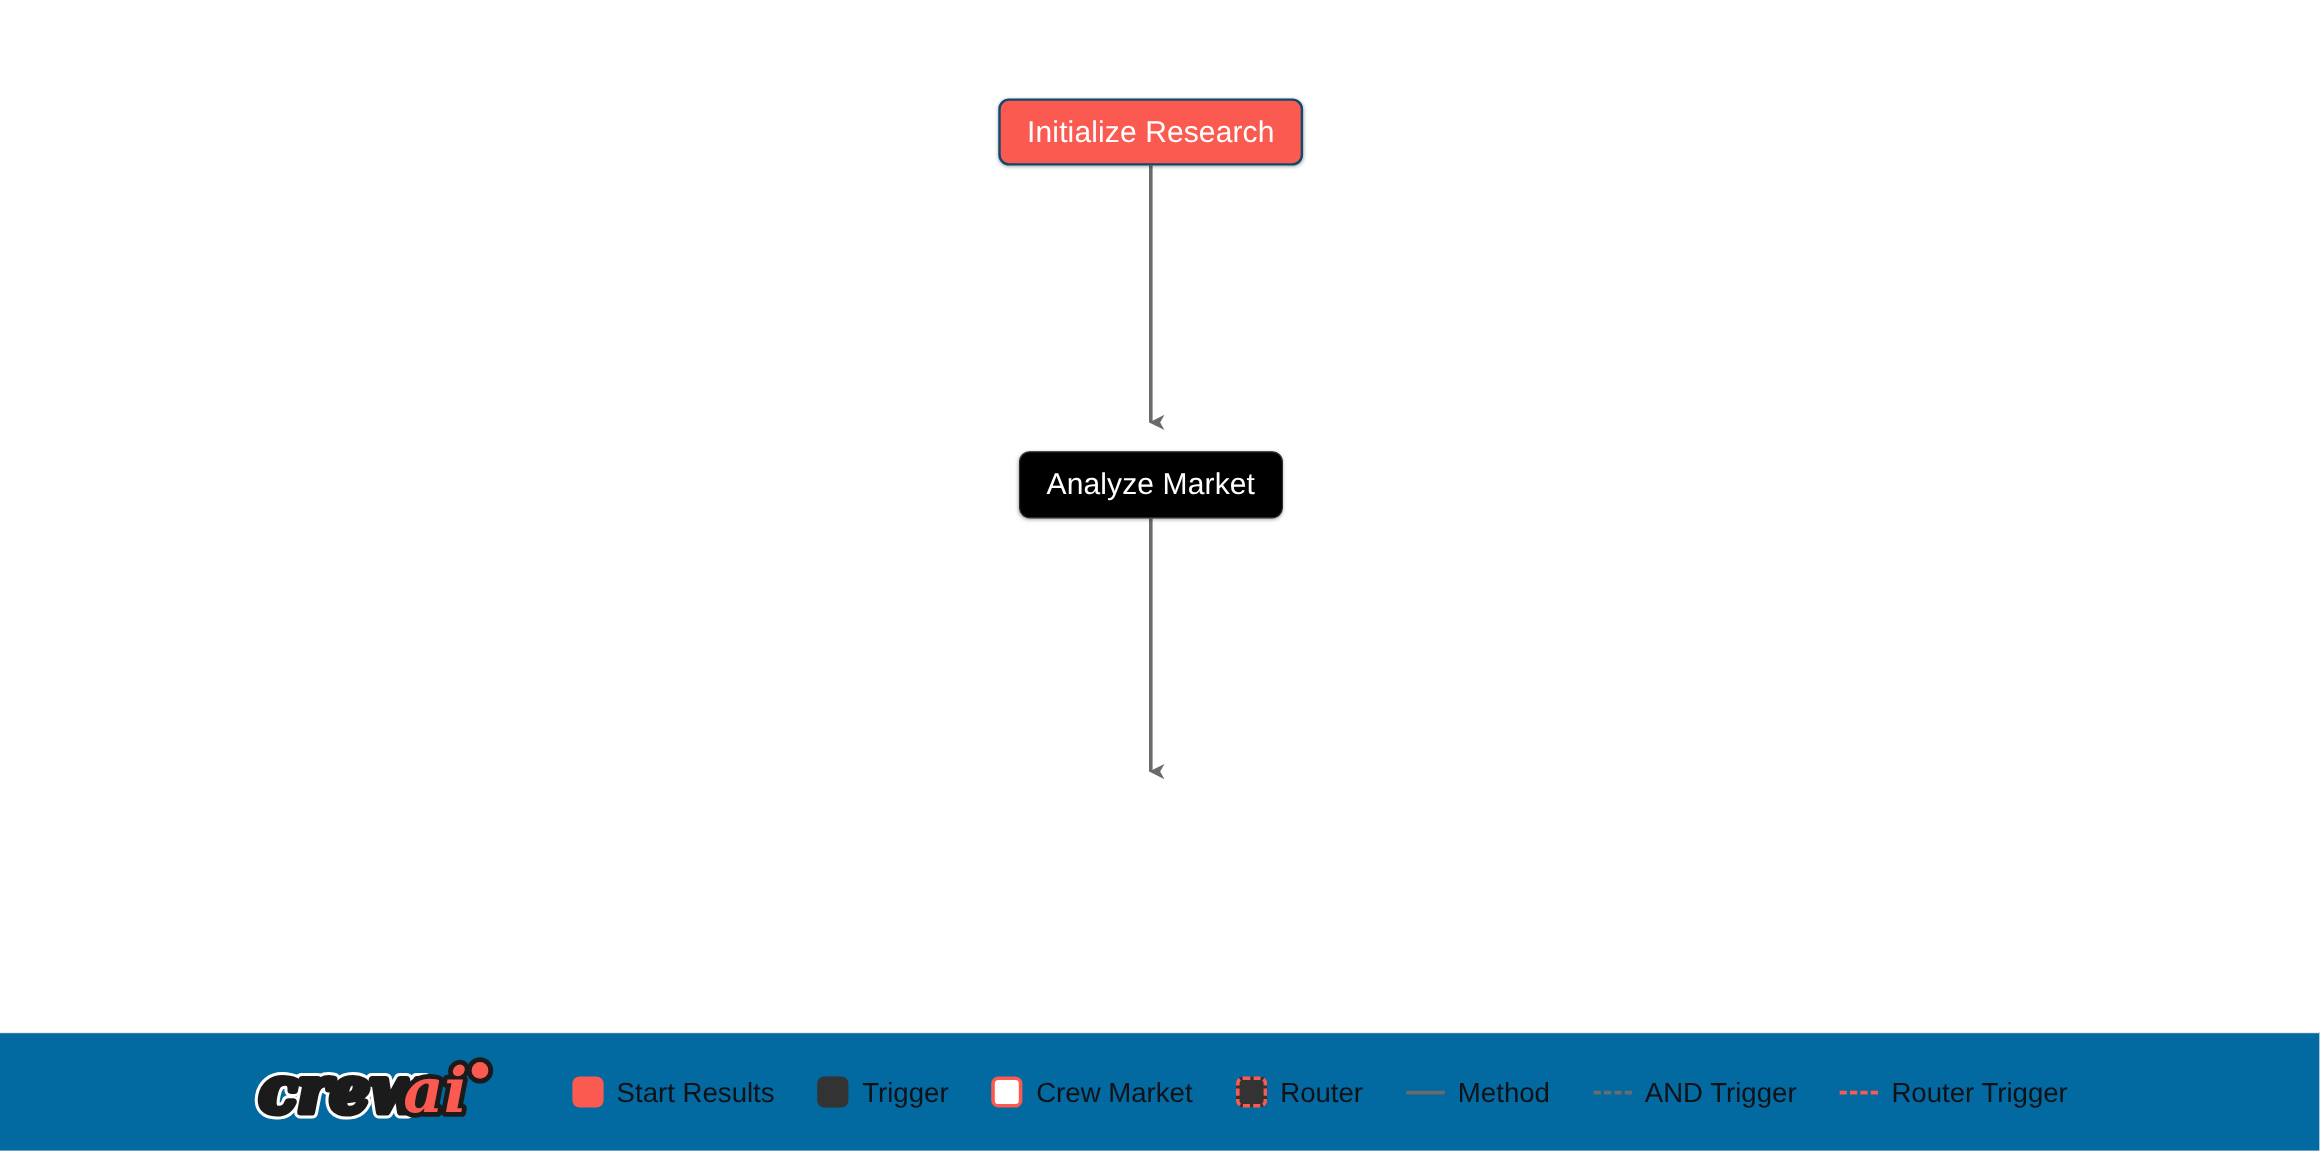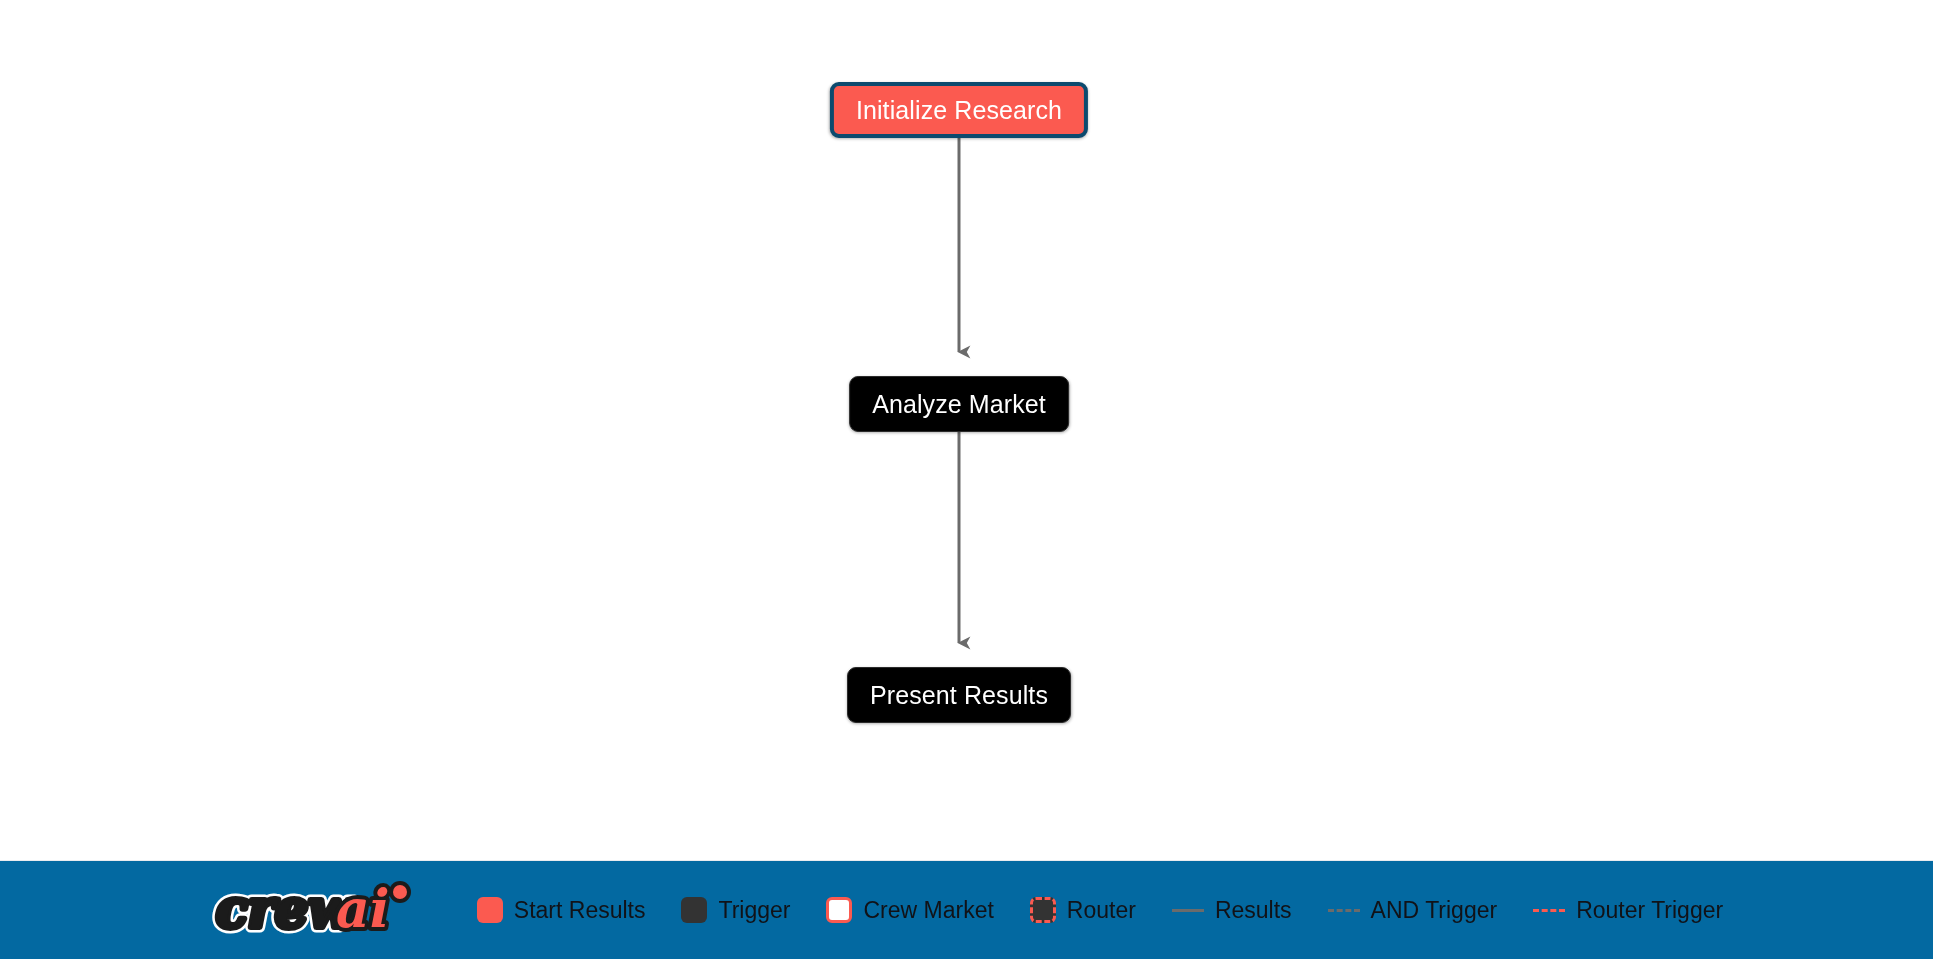--- a/index.html
+++ b/index.html
@@ -48,21 +48,21 @@
     line-height: 1;
     letter-spacing: 0.1px;
     white-space: nowrap;
     padding: 0 22px;
     height: 56px;
     transform: translateX(-50%);
     box-shadow: 0 1px 3px rgba(0,0,0,0.30);
   }
   .node-start {
     background: #fb5a50;
-    border: 4px solid #0c4a6e;
+    border: 2px solid #0c4a6e;
   }
   .node-method {
     background: #000000;
     border: 1px solid #2b2b2b;
   }
 
   
   #legend-bar {
     position: absolute;
     left: 0;
@@ -136,23 +136,20 @@
   </svg>
 
   <div class="node node-start" style="left:959px; top:82px;">
     <span>Initialize Research</span>
   </div>
 
   <div class="node node-method" style="left:959px; top:376px;">
     <span>Analyze Market</span>
   </div>
 
-  <div class="node node-method" style="left:959px; top:667px;">
-    <span>Present Results</span>
-  </div>
 
 </div>
 
 <div id="legend-bar">
 
   <div id="crewai-logo">
     <svg width="215" height="62" viewBox="0 0 215 62" aria-hidden="true">
       <g font-family="'DejaVu Serif', serif" font-size="52" font-weight="bold" font-style="italic">
         <text x="6" y="48" fill="none" stroke="#ffffff" stroke-width="11" stroke-linejoin="round">crew</text>
         <text x="6" y="48" fill="none" stroke="#1b1b1b" stroke-width="6" stroke-linejoin="round">crew</text>
@@ -181,21 +178,21 @@
     <span class="legend-label">Crew Market</span>
   </div>
 
   <div class="legend-item">
     <span class="swatch swatch-router"></span>
     <span class="legend-label">Router</span>
   </div>
 
   <div class="legend-item">
     <span class="line-swatch line-solid-gray"></span>
-    <span class="legend-label">Results</span>
+    <span class="legend-label">Method</span>
   </div>
 
   <div class="legend-item">
     <span class="line-swatch line-dashed-gray"></span>
     <span class="legend-label">AND Trigger</span>
   </div>
 
   <div class="legend-item">
     <span class="line-swatch line-dashed-red"></span>
     <span class="legend-label">Router Trigger</span>

